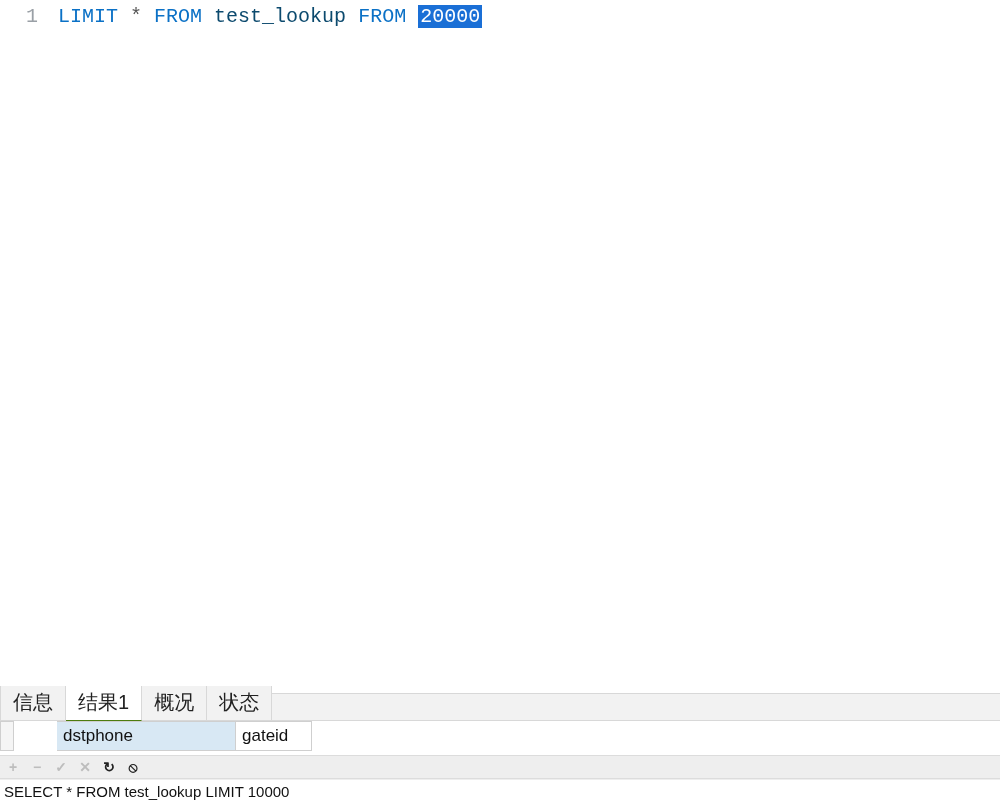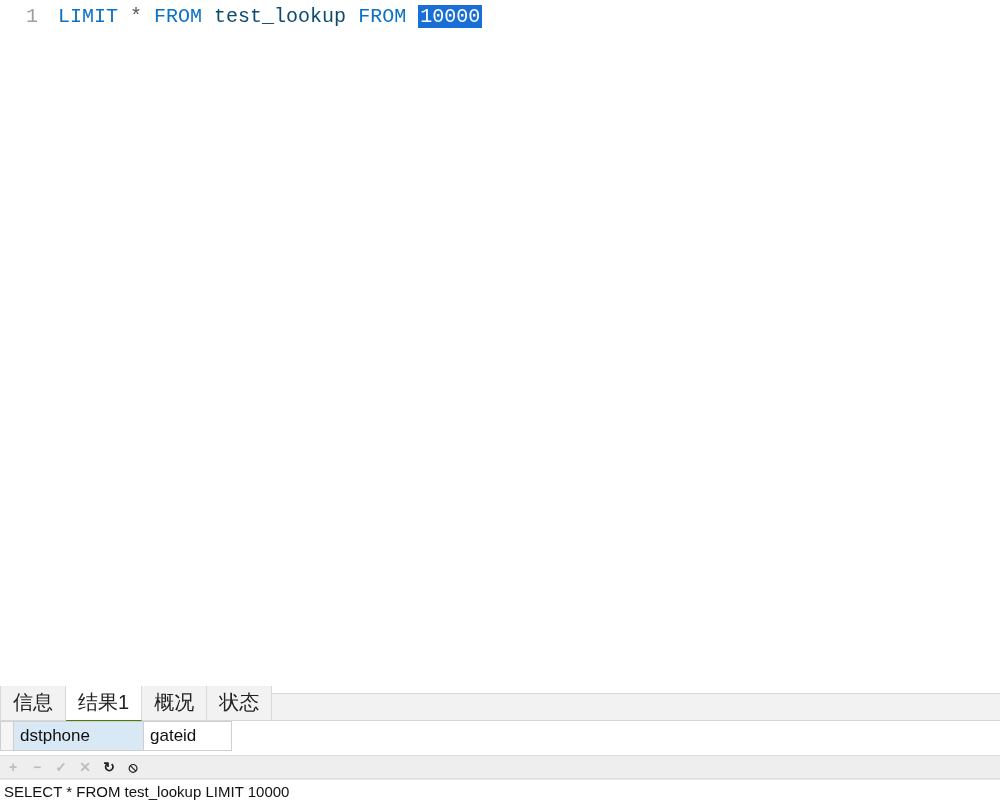--- a/index.html
+++ b/index.html
@@ -82,25 +82,26 @@
       padding: 0 6px 0 6px;
       font-size: 17px;
       color: #111;
     }
     .cell:first-child { border-left: 1px solid #cfcfcf; }
     .corner {
       width: 10px;
       background: #f5f5f5;
     }
     .col-dstphone {
-      width: 130px;
+      width: 179px;
       background: #d8e8f4;
+      margin-left: 43px;
     }
     .col-gateid {
-      width: 88px;
+      width: 76px;
       background: #fff;
       border-right: 1px solid #cfcfcf;
     }
     
     .toolbar {
       display: flex;
       align-items: center;
       gap: 10px;
       height: 24px;
       padding: 0 6px;
@@ -128,21 +129,21 @@
       border-top: 1px solid #eee;
     }
   </style>
 </head>
 <body>
 
 <div class="editor">
   <div class="gutter">
     <div>1</div>
   </div>
-  <div class="code"><span class="kw">LIMIT</span> <span class="star">*</span> <span class="kw">FROM</span> <span class="tbl">test_lookup</span> <span class="kw">FROM</span> <span class="num-sel">10000</span></div>
+  <div class="code"><span class="kw">LIMIT</span> <span class="star">*</span> <span class="kw">FROM</span> <span class="tbl">test_lookup</span> <span class="kw">FROM</span> <span class="num-sel">20000</span></div>
 </div>
 
 <div class="tabs">
   <div class="tab">信息</div>
   <div class="tab active">结果1</div>
   <div class="tab">概况</div>
   <div class="tab">状态</div>
 </div>
 
 <div class="grid">

